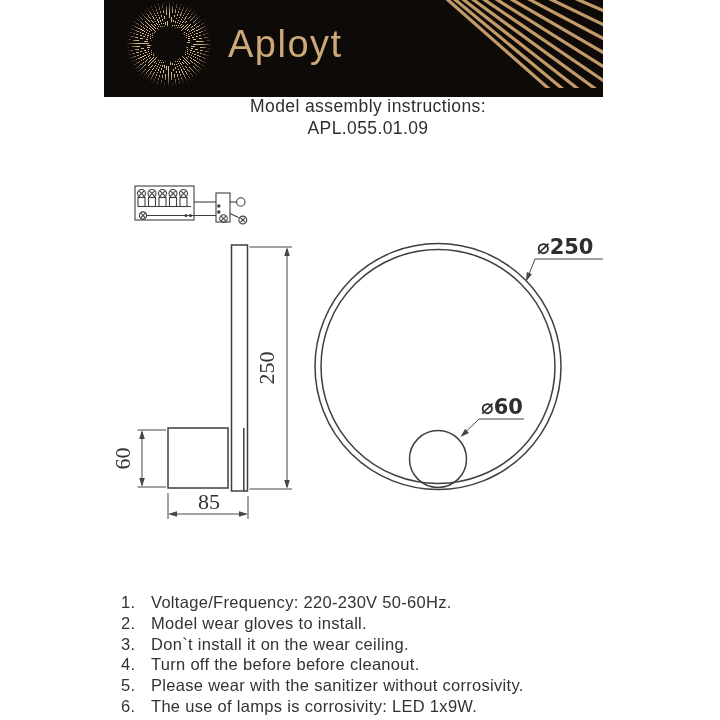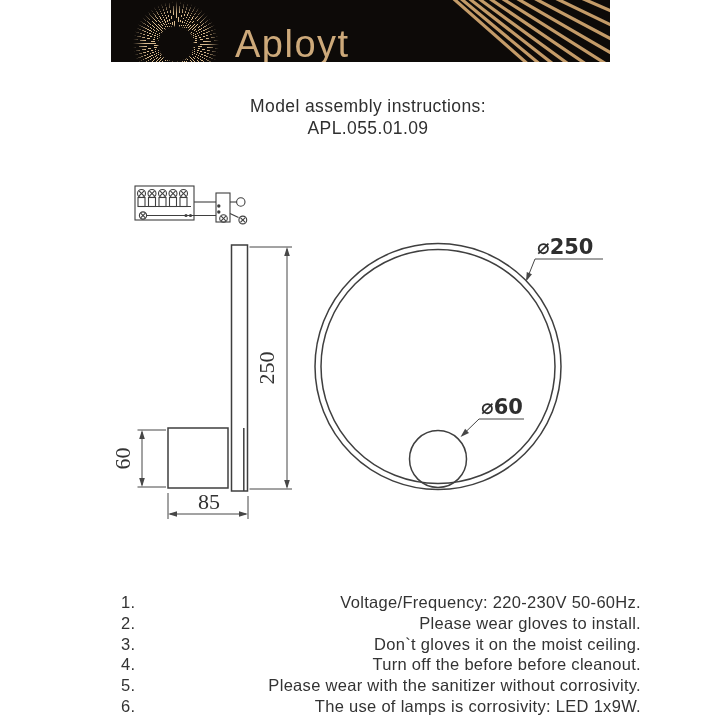--- a/index.html
+++ b/index.html
@@ -2,21 +2,21 @@
 <html><head>
 <meta charset="utf-8">
 <style>
   html,body{margin:0;padding:0;}
   body{
     width:720px;height:720px;position:relative;background:#ffffff;
     font-family:"Liberation Sans",sans-serif;overflow:hidden;
   }
   
   .banner{
-    position:absolute;left:111px;top:0;width:499px;height:62px;
+    position:absolute;left:104px;top:0;width:499px;height:97px;
     background:#0d0a08;overflow:hidden;
   }
   .sunburst{
     position:absolute;left:21px;top:0;width:88px;height:88px;border-radius:50%;
     background:repeating-conic-gradient(#d9ba8e 0deg 1.1deg, rgba(0,0,0,0) 1.1deg 5.3deg);
     -webkit-mask:radial-gradient(circle, transparent 0 17px, #000 19px 31px, transparent 43px);
     mask:radial-gradient(circle, transparent 0 17px, #000 19px 31px, transparent 43px);
   }
   .logo-word{
     position:absolute;left:124px;top:22px;
@@ -38,21 +38,21 @@
   .dot{fill:#3f3f3f;stroke:none;}
   .dim-text{font-family:"Liberation Serif",serif;font-size:22px;fill:#333333;}
   .dia-text{font-family:"DejaVu Sans",sans-serif;font-size:21px;font-weight:600;fill:#2e2e2e;}
   
   .instructions{
     position:absolute;left:121px;top:592px;width:520px;
     font-size:16.5px;color:#333333;letter-spacing:0.3px;
   }
   .instr-row{display:flex;line-height:20.8px;margin-bottom:0;}
   .instr-num{width:30px;flex:0 0 30px;}
-  .instr-text{flex:1;text-align:right;}
+  .instr-text{flex:1;}
 </style>
 </head>
 <body>
 
 <div class="banner">
   <div class="sunburst"></div>
   <div class="logo-word">Aployt</div>
   <svg class="banner-rays" width="260" height="88" viewBox="0 0 260 88">
     <g stroke="#c49b68" stroke-width="3.2" stroke-linecap="round">
       <line x1="-20" y1="-110" x2="300" y2="11.6"></line>
@@ -173,25 +173,25 @@
   </g>
 </svg>
 
 <div class="instructions">
   <div class="instr-row">
     <span class="instr-num">1.</span>
     <span class="instr-text">Voltage/Frequency: 220-230V 50-60Hz.</span>
   </div>
   <div class="instr-row">
     <span class="instr-num">2.</span>
-    <span class="instr-text">Please wear gloves to install.</span>
+    <span class="instr-text">Model wear gloves to install.</span>
   </div>
   <div class="instr-row">
     <span class="instr-num">3.</span>
-    <span class="instr-text">Don`t gloves it on the moist ceiling.</span>
+    <span class="instr-text">Don`t install it on the wear ceiling.</span>
   </div>
   <div class="instr-row">
     <span class="instr-num">4.</span>
     <span class="instr-text">Turn off the before before cleanout.</span>
   </div>
   <div class="instr-row">
     <span class="instr-num">5.</span>
     <span class="instr-text">Please wear with the sanitizer without corrosivity.</span>
   </div>
   <div class="instr-row">

